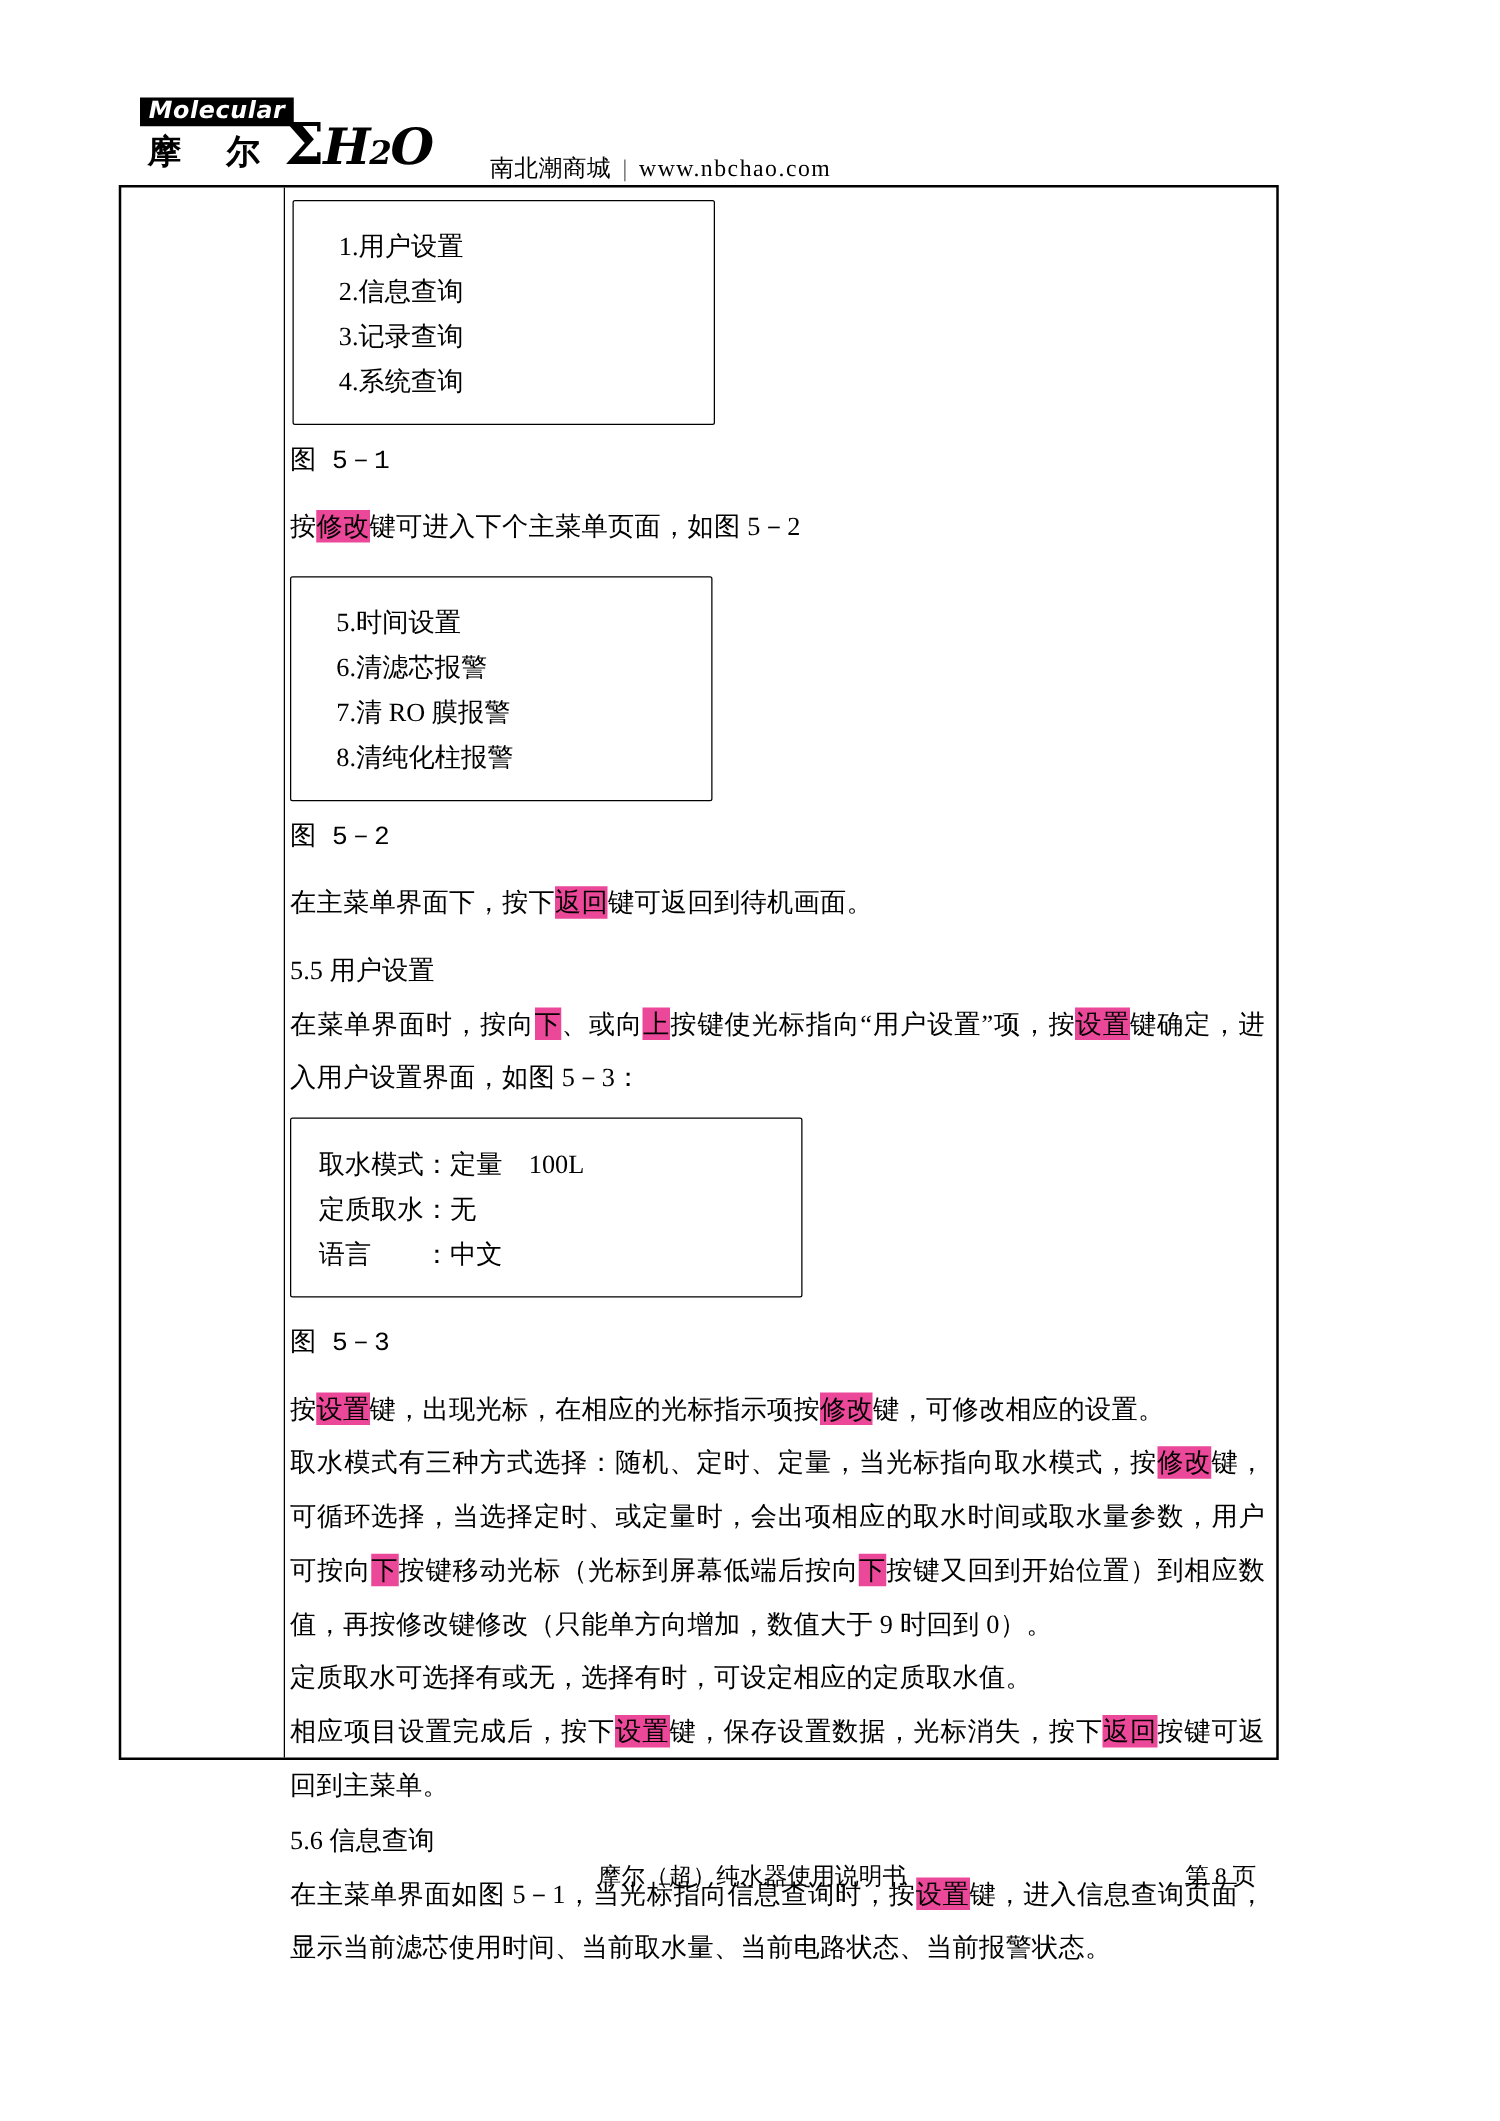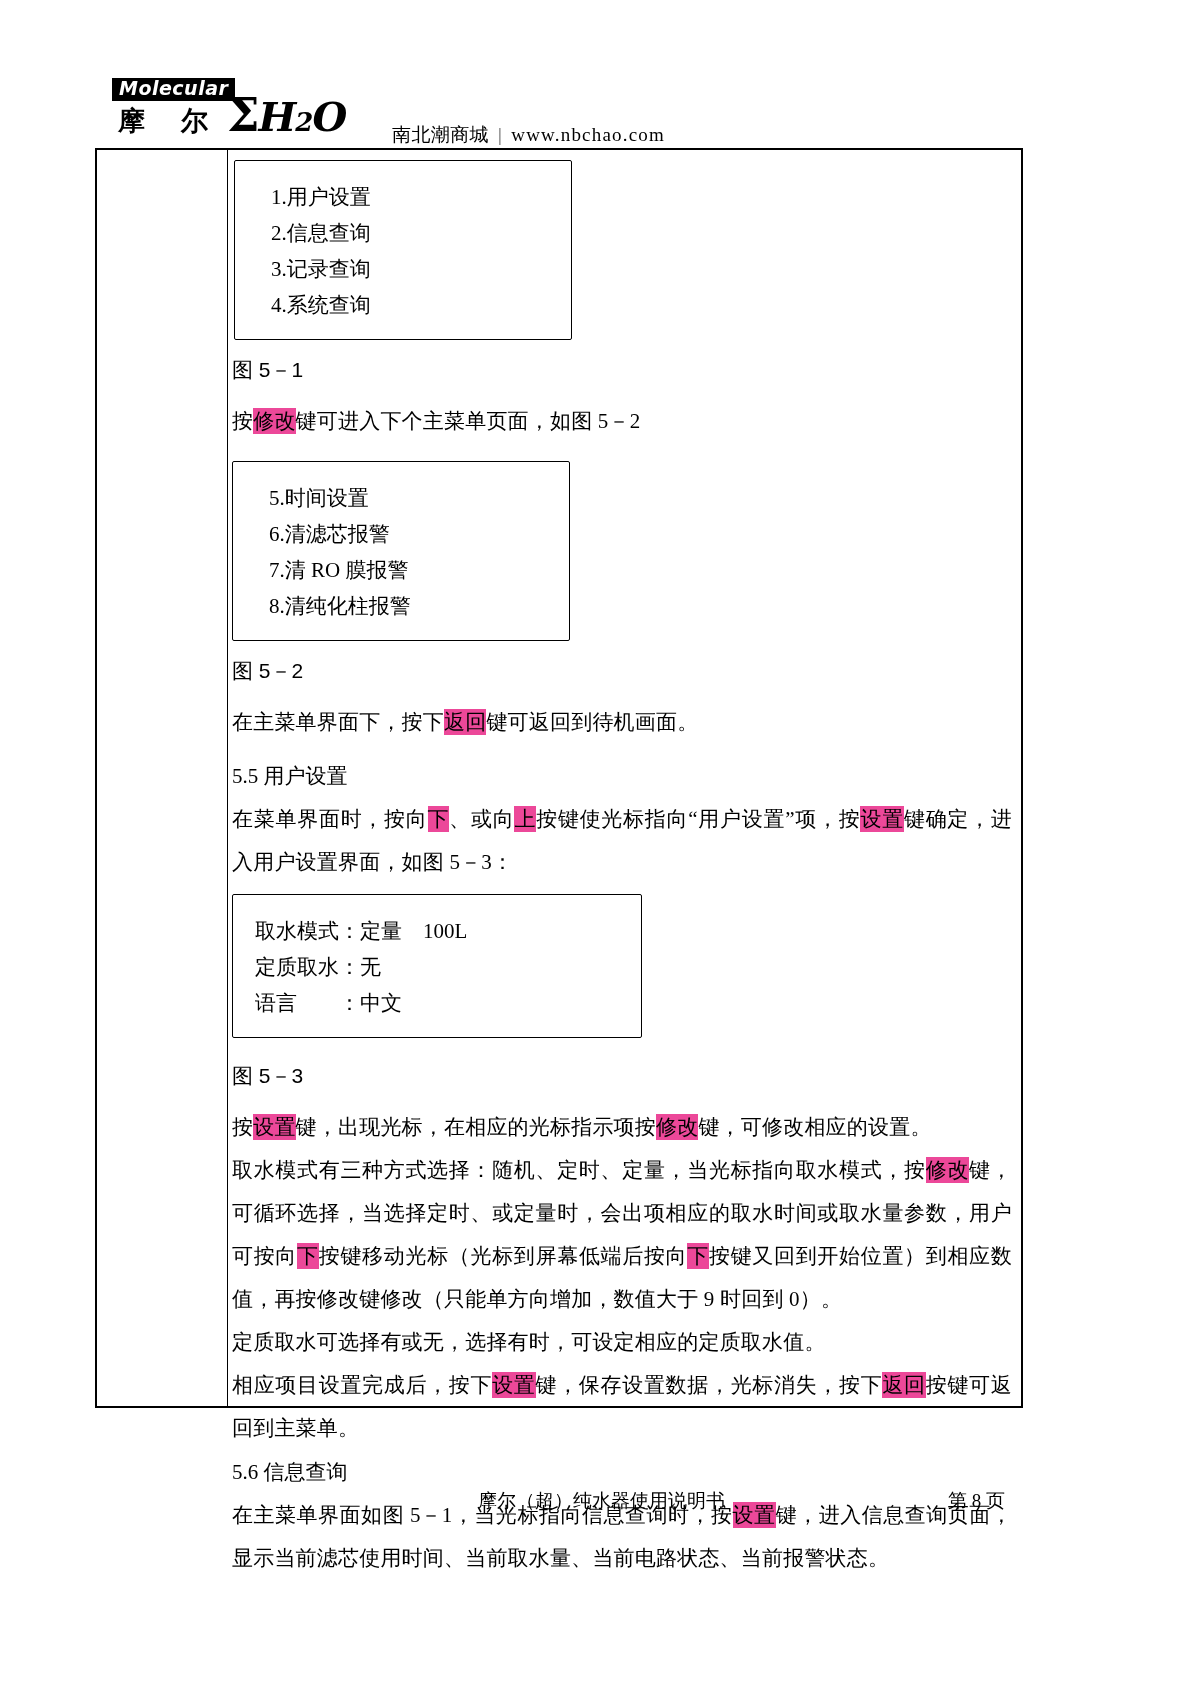--- a/index.html
+++ b/index.html
@@ -145,21 +145,21 @@
     font-size: 21px;
     line-height: 43px;
     margin: 0;
     text-align: justify;
     letter-spacing: 0.2px;
   }
   .fig-cap {
     font-size: 21px;
     line-height: 40px;
     margin: 0;
-    font-family: Liberation Sans, sans-serif;
+    font-family: Liberation Mono, monospace;
   }
   .sec-head {
     font-size: 21px;
     line-height: 44px;
     margin: 0;
     font-family: "Liberation Serif", "DejaVu Serif", serif;
   }
   .gap-s { height: 10px; }
   .gap-m { height: 18px; }
 

